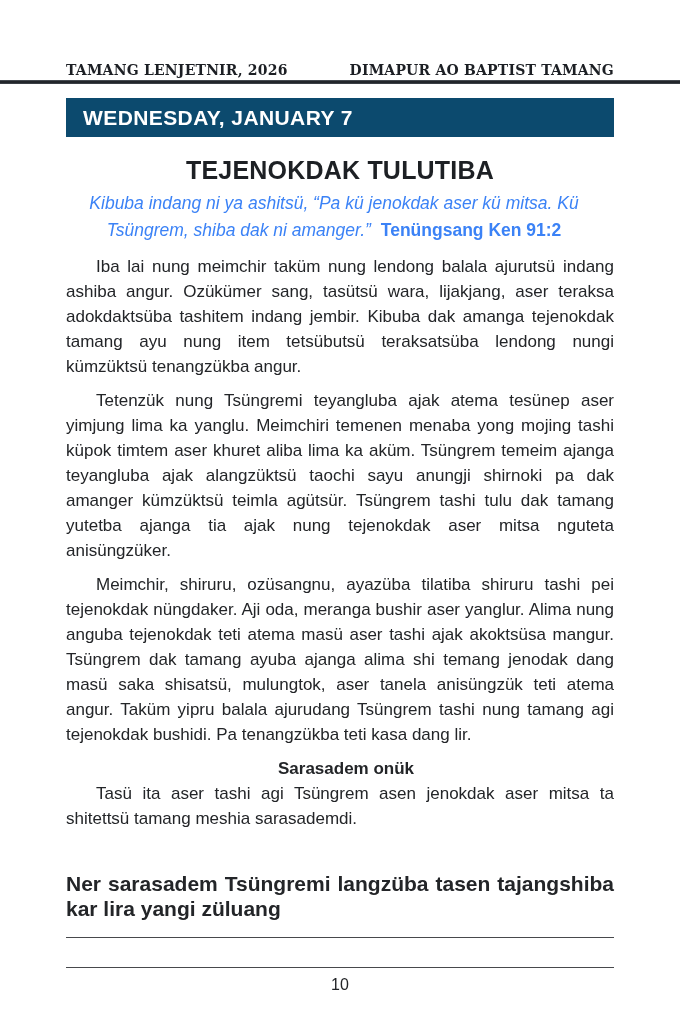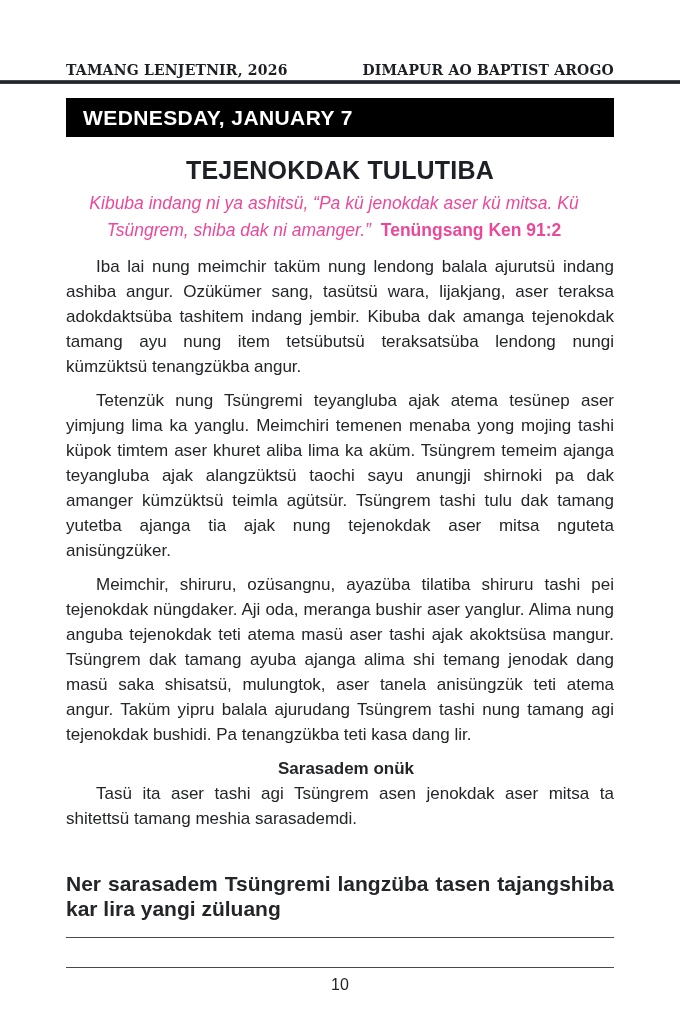--- a/index.html
+++ b/index.html
@@ -28,21 +28,21 @@
   .top-rule {
     position: absolute;
     top: 80px; left: 0; right: 0;
     height: 4px;
     background: linear-gradient(to bottom, #5a5f66, #22252a 35%, #22252a 70%, #4b5056);
   }
   .date-banner {
     position: absolute;
     top: 98px; left: 66px; right: 66px;
     height: 39px;
-    background: #000000;
+    background: #0c4a6e;
     color: #ffffff;
     display: flex;
     align-items: center;
     padding-left: 17px;
     font-weight: bold;
     font-size: 21px;
     letter-spacing: 0.4px;
   }
   .title {
     position: absolute;
@@ -55,21 +55,21 @@
     color: #1d2024;
   }
   .verse {
     position: absolute;
     top: 190px; left: 64px; right: 76px;
     margin: 0;
     text-align: center;
     font-style: italic;
     font-size: 17.5px;
     line-height: 27px;
-    color: #ec4899;
+    color: #3b82f6;
   }
   .verse-ref {
     font-style: normal;
     font-weight: bold;
     margin-left: 5px;
   }
   .body-text {
     position: absolute;
     top: 254px; left: 66px; right: 66px;
     font-size: 17px;
@@ -112,21 +112,21 @@
     color: #232528;
   }
 </style>
 </head>
 <body>
 
 <div class="page">
 
   <div class="running-head">
     <span>TAMANG LENJETNIR, 2026</span>
-    <span>DIMAPUR AO BAPTIST AROGO</span>
+    <span>DIMAPUR AO BAPTIST TAMANG</span>
   </div>
 
   <div class="top-rule"></div>
 
   <div class="date-banner">
     <span>WEDNESDAY, JANUARY 7</span>
   </div>
 
   <h1 class="title">TEJENOKDAK TULUTIBA</h1>
 

